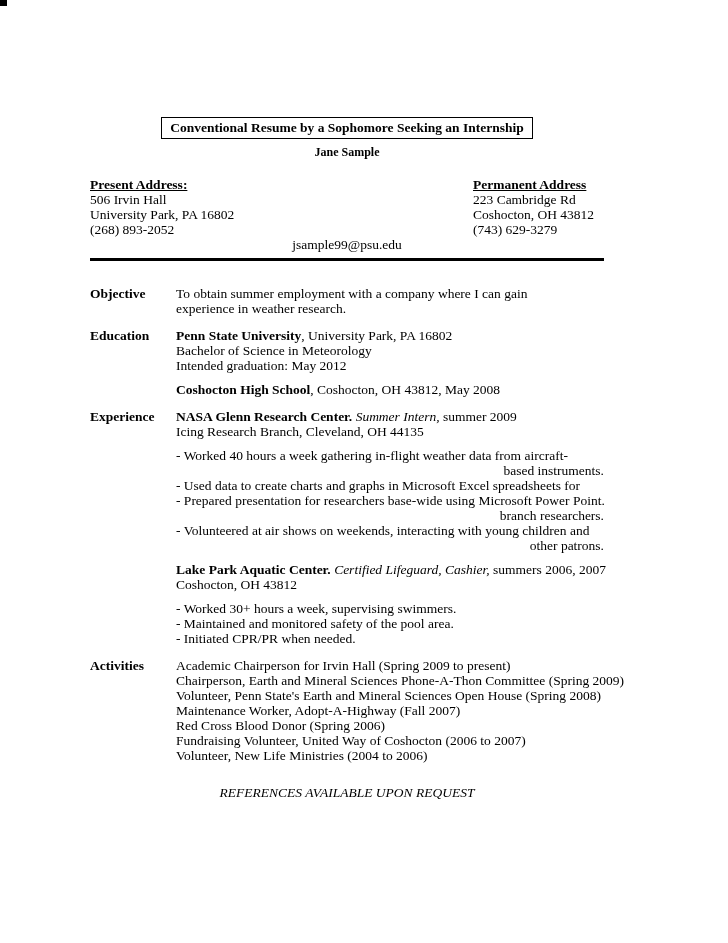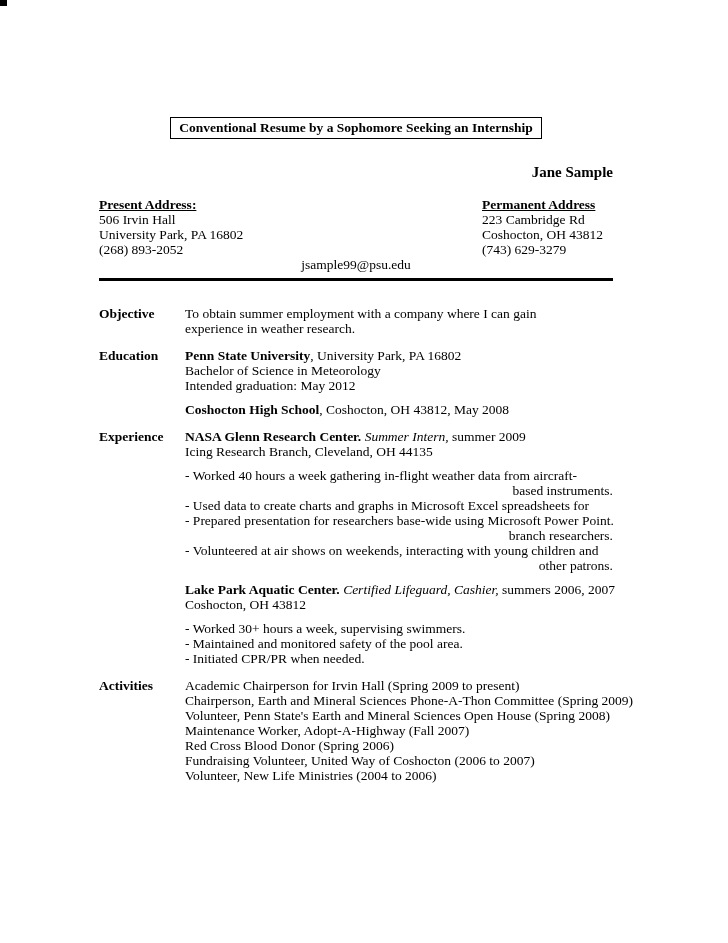--- a/index.html
+++ b/index.html
@@ -14,40 +14,40 @@
     color: #000000;
     overflow: hidden;
   }
   .corner-artifact {
     position: absolute; top: 0; left: 0;
     width: 7px; height: 6px;
     background: #000000;
   }
   .content {
     position: absolute;
-    left: 99px; top: 0;
+    left: 90px; top: 0;
     width: 514px;
     padding-top: 117px;
   }
   .line { white-space: nowrap; }
   .b { font-weight: bold; }
   .i { font-style: italic; }
   .banner-row { text-align: center; }
   .banner {
     display: inline-block;
     border: 1px solid #000;
     padding: 2px 8px 3px 8px;
     font-weight: bold;
     white-space: nowrap;
   }
   .name {
-    margin-top: 26px;
-    text-align: right;
+    margin-top: 6px;
+    text-align: center;
     font-weight: bold;
-    font-size: 15px;
+    font-size: 12px;
   }
   .addresses { position: relative; margin-top: 17px; }
   .addr-col.right { position: absolute; left: 383px; top: 0; }
   .addr-heading { font-weight: bold; text-decoration: underline; }
   .email-row { text-align: center; }
   .rule { margin-top: 6px; border-top: 3px solid #000; height: 0; }
   .sections { margin-top: 25px; }
   .section { display: flex; }
   .section + .section { margin-top: 12px; }
   .section-label { flex: 0 0 86px; font-weight: bold; }
@@ -155,15 +155,16 @@
           <div class="line">Volunteer, Penn State's Earth and Mineral Sciences Open House (Spring 2008)</div>
           <div class="line">Maintenance Worker, Adopt-A-Highway (Fall 2007)</div>
           <div class="line">Red Cross Blood Donor (Spring 2006)</div>
           <div class="line">Fundraising Volunteer, United Way of Coshocton (2006 to 2007)</div>
           <div class="line">Volunteer, New Life Ministries (2004 to 2006)</div>
         </div>
       </div>
 
     </div>
 
+    <div class="footer">REFERENCES AVAILABLE UPON REQUEST</div>
 
   </div>
 </div>
 
 </body></html>

